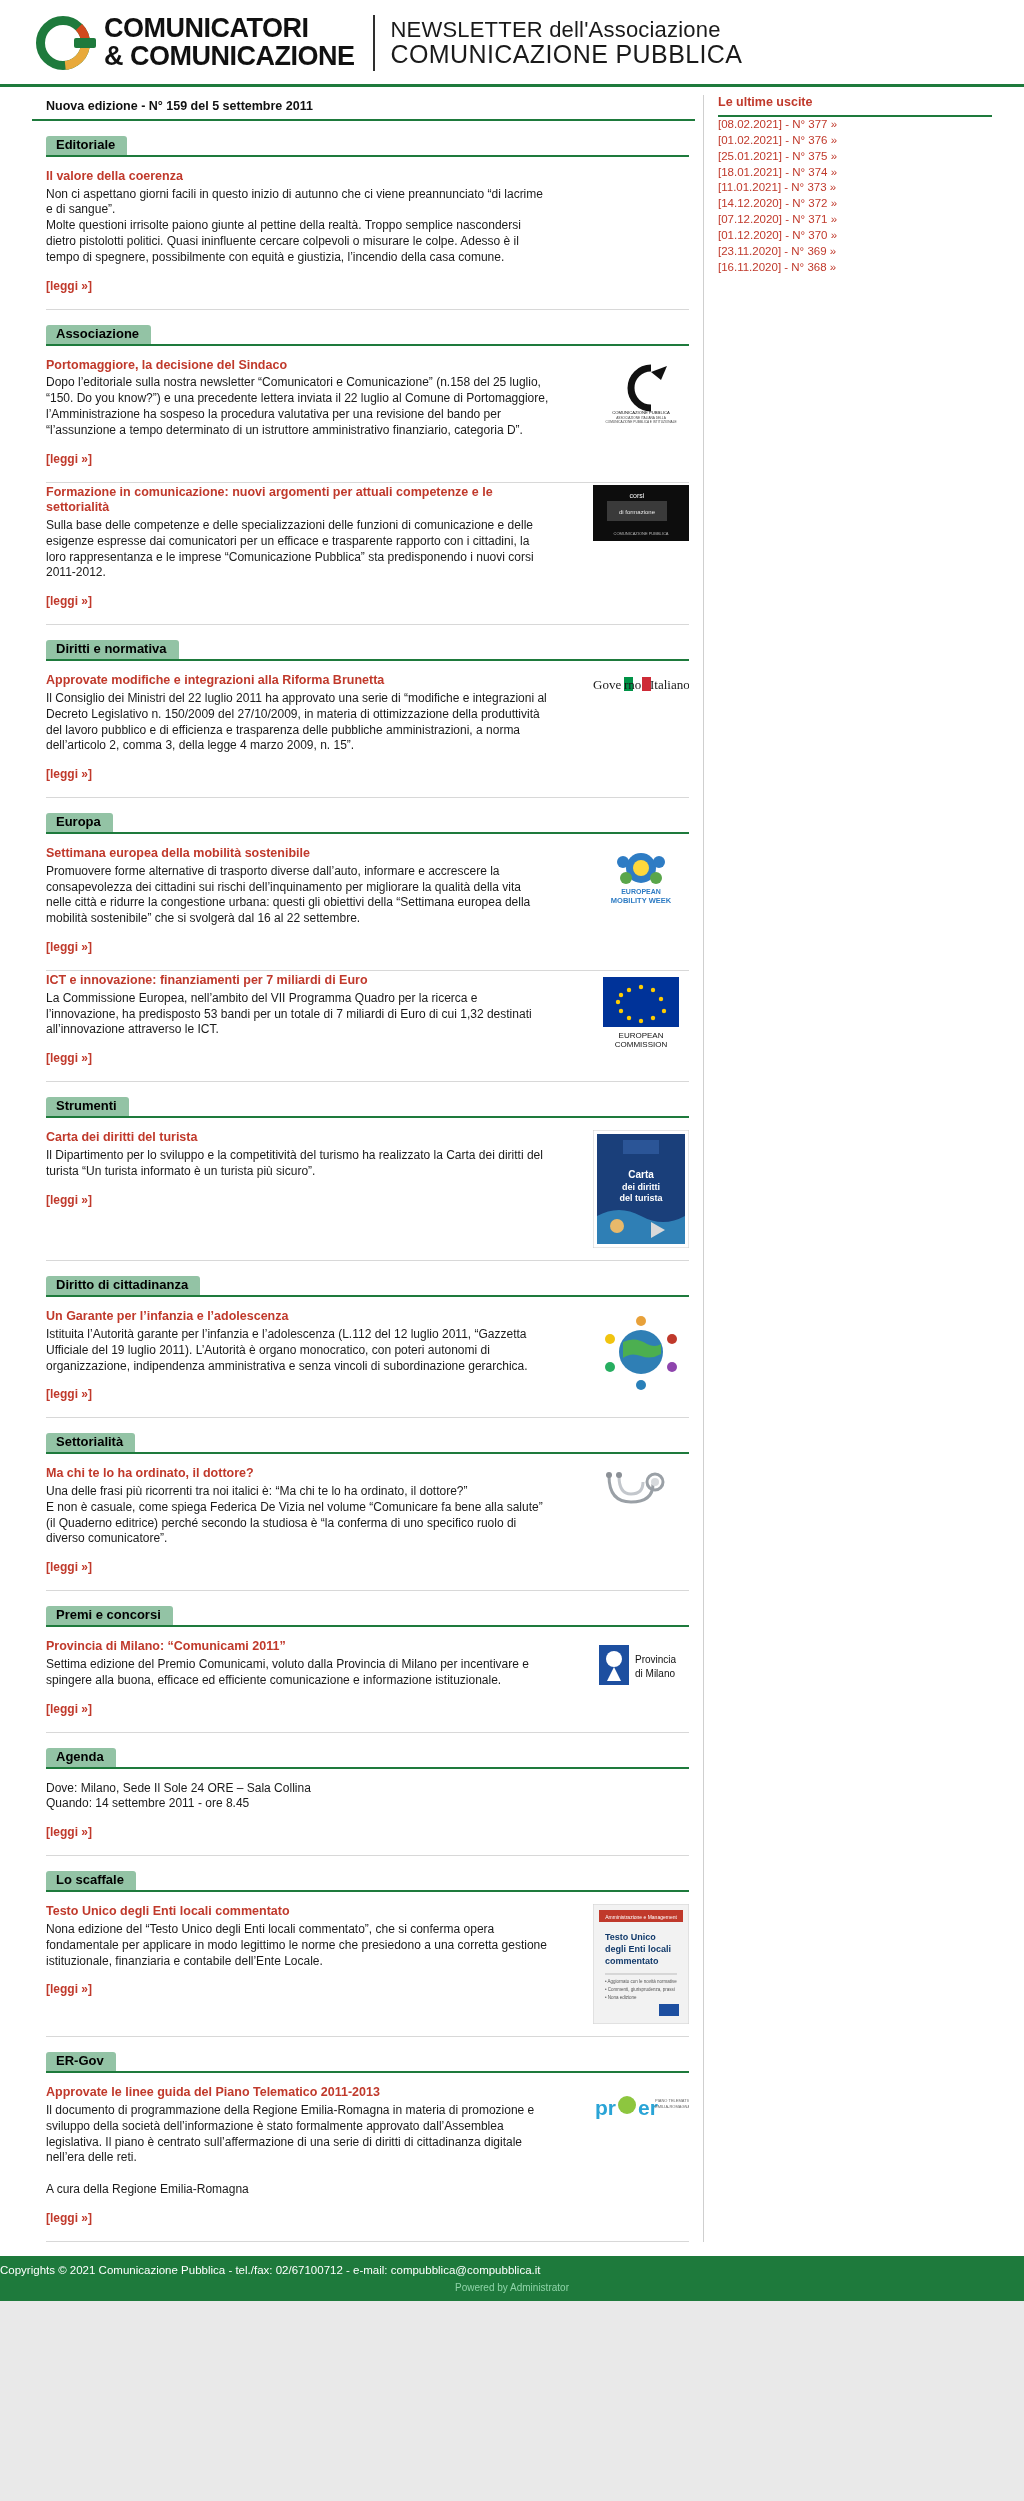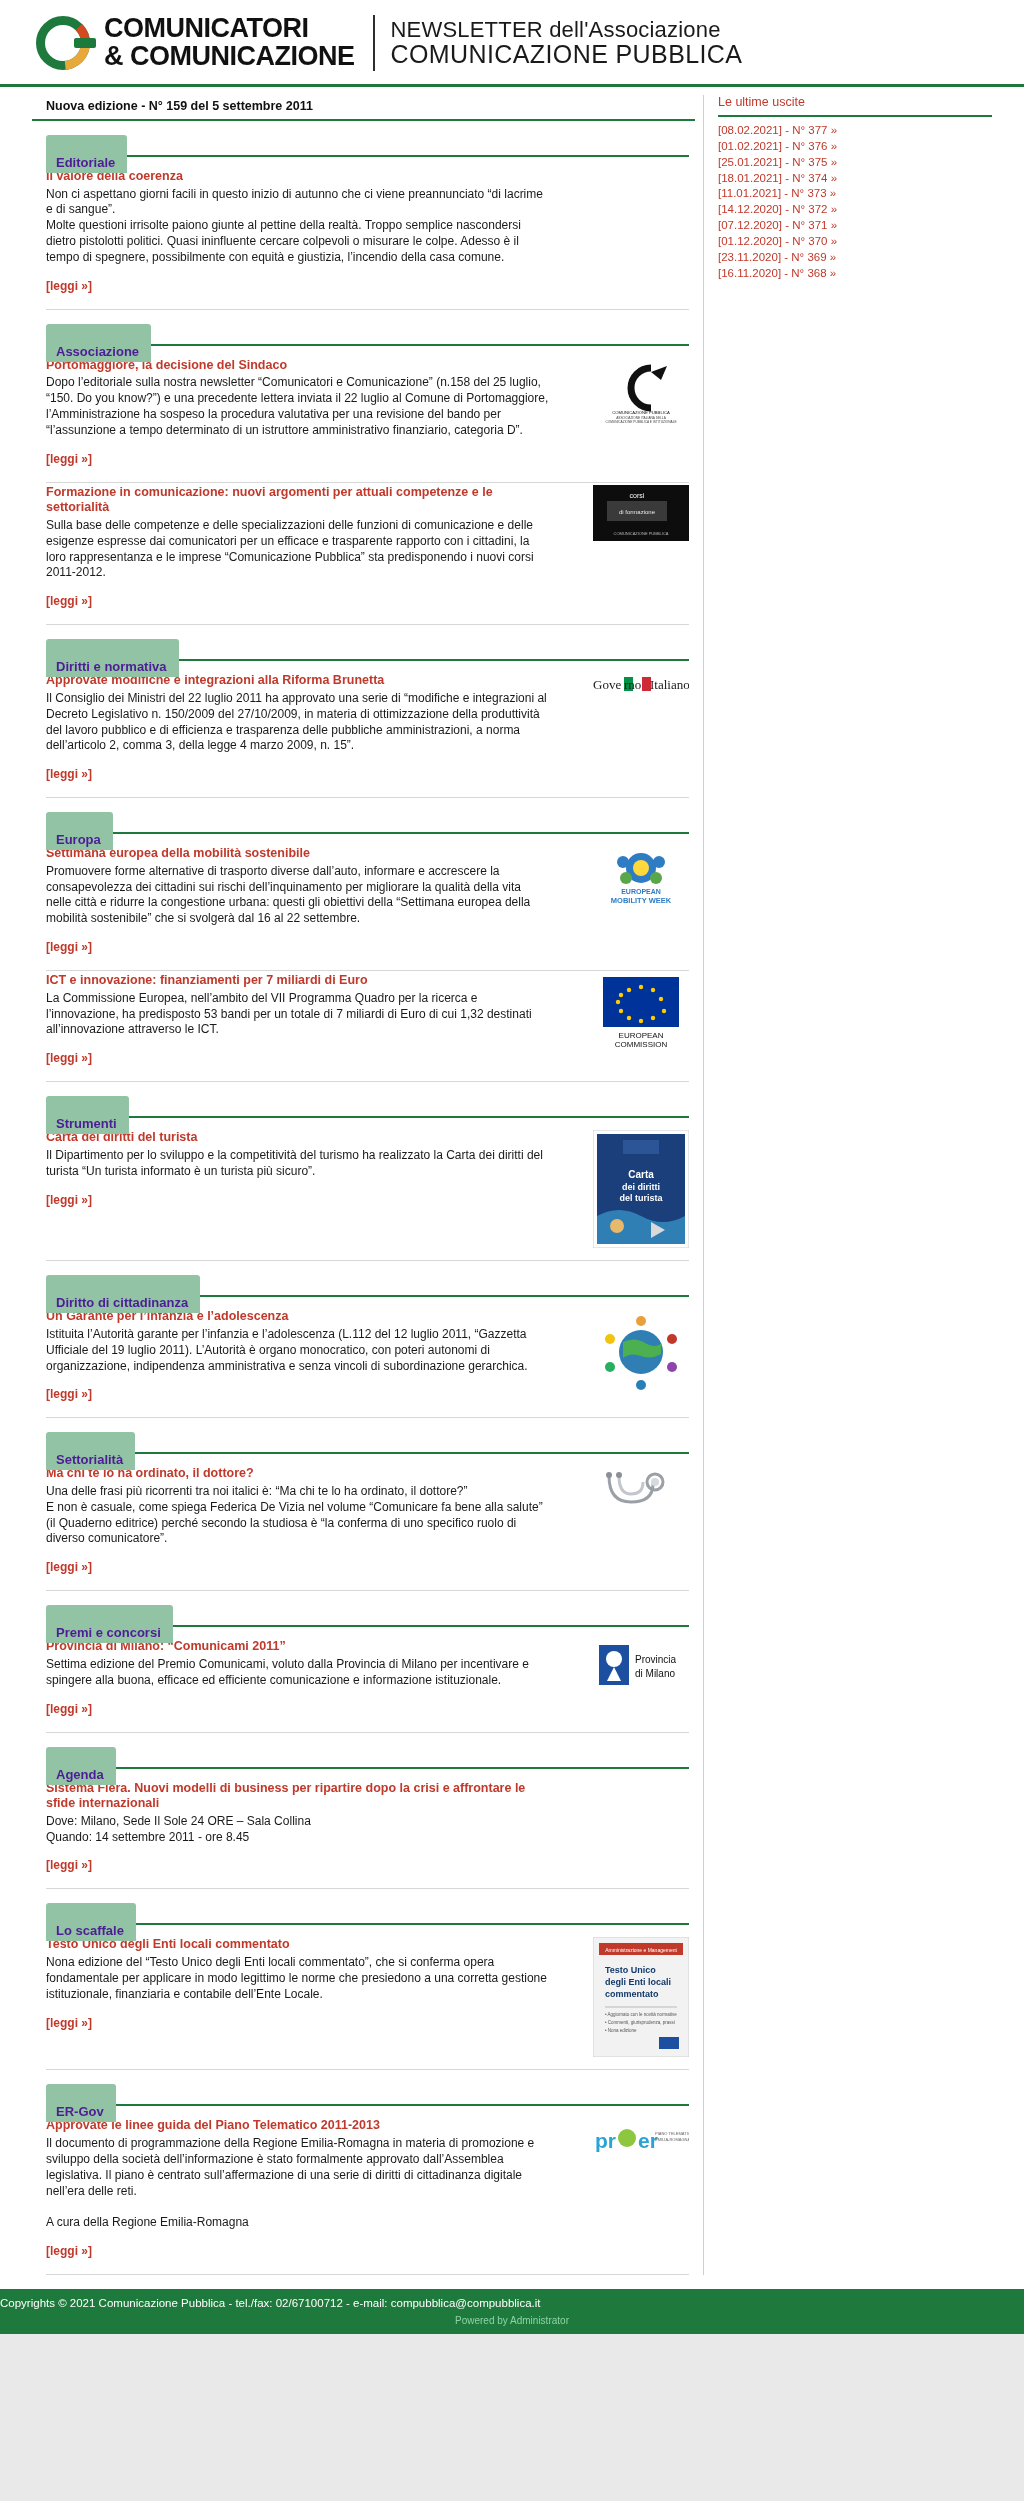--- a/index.html
+++ b/index.html
@@ -113,25 +113,24 @@
     padding: 4px 14px 6px 14px;
     border-bottom: 2px solid #1e7a3c;
     font-size: 12.5px;
     font-weight: bold;
     color: #111;
     margin-right: 8px;
   }
 
   .side-title {
     font-size: 12.5px;
-    font-weight: normal;
+    font-weight: bold;
     color: #c0392b;
     border-bottom: 2px solid #1e7a3c;
     padding-bottom: 6px;
-    margin-bottom: 6px;
   }
   .side-list {
     list-style: none;
     margin: 0;
     padding: 0;
   }
   .side-list li {
     font-size: 11.5px;
     color: #c0392b;
     line-height: 1.38;
@@ -144,24 +143,24 @@
   }
   .sec-head {
     margin: 14px 0 0 0;
     display: block;
     position: relative;
     height: 22px;
   }
   .sec-head .tab {
     display: inline-block;
     background: #93c3a5;
-    color: #4c1d95;
+    color: #000000;
     font-size: 13px;
     font-weight: bold;
-    padding: 20px 12px 3px 10px;
+    padding: 1px 12px 3px 10px;
     border-top-left-radius: 3px;
     border-top-right-radius: 3px;
     position: relative;
     z-index: 2;
   }
   .sec-rule {
     border-bottom: 2px solid #1e7a3c;
     margin-top: -2px;
     margin-bottom: 10px;
   }
@@ -444,21 +443,21 @@
         <text x="42" y="38" font-size="10" fill="#111" font-family="Liberation Sans">di Milano</text>
       </svg>
               </div>
             </div>
             <div class="art-sep"></div>
           </div>
           <div class="section">
             <div class="sec-head"><span class="tab">Agenda</span></div>
             <div class="sec-rule"></div>
             <div class="article">
-              <div class="txt"><div class="art-title">Sistema Fiera. Nuovi modelli di business per ripartire dopo la crisi e affrontare le sfide internazionali</div><div class="art-body" style="white-space: pre-line;">Dove: Milano, Sede Il Sole 24 ORE – Sala Collina
+              <div class="txt"><div class="art-body" style="white-space: pre-line;">Dove: Milano, Sede Il Sole 24 ORE – Sala Collina
 Quando: 14 settembre 2011 - ore 8.45</div><a class="leggi" href="#">[leggi »]</a></div>
               <div class="thumb"></div>
             </div>
             <div class="art-sep"></div>
           </div>
           <div class="section">
             <div class="sec-head"><span class="tab">Lo scaffale</span></div>
             <div class="sec-rule"></div>
             <div class="article">
               <div class="txt"><div class="art-title">Testo Unico degli Enti locali commentato</div><div class="art-body" style="white-space: pre-line;">Nona edizione del “Testo Unico degli Enti locali commentato”, che si conferma opera fondamentale per applicare in modo legittimo le norme che presiedono a una corretta gestione istituzionale, finanziaria e contabile dell’Ente Locale.</div><a class="leggi" href="#">[leggi »]</a></div>

